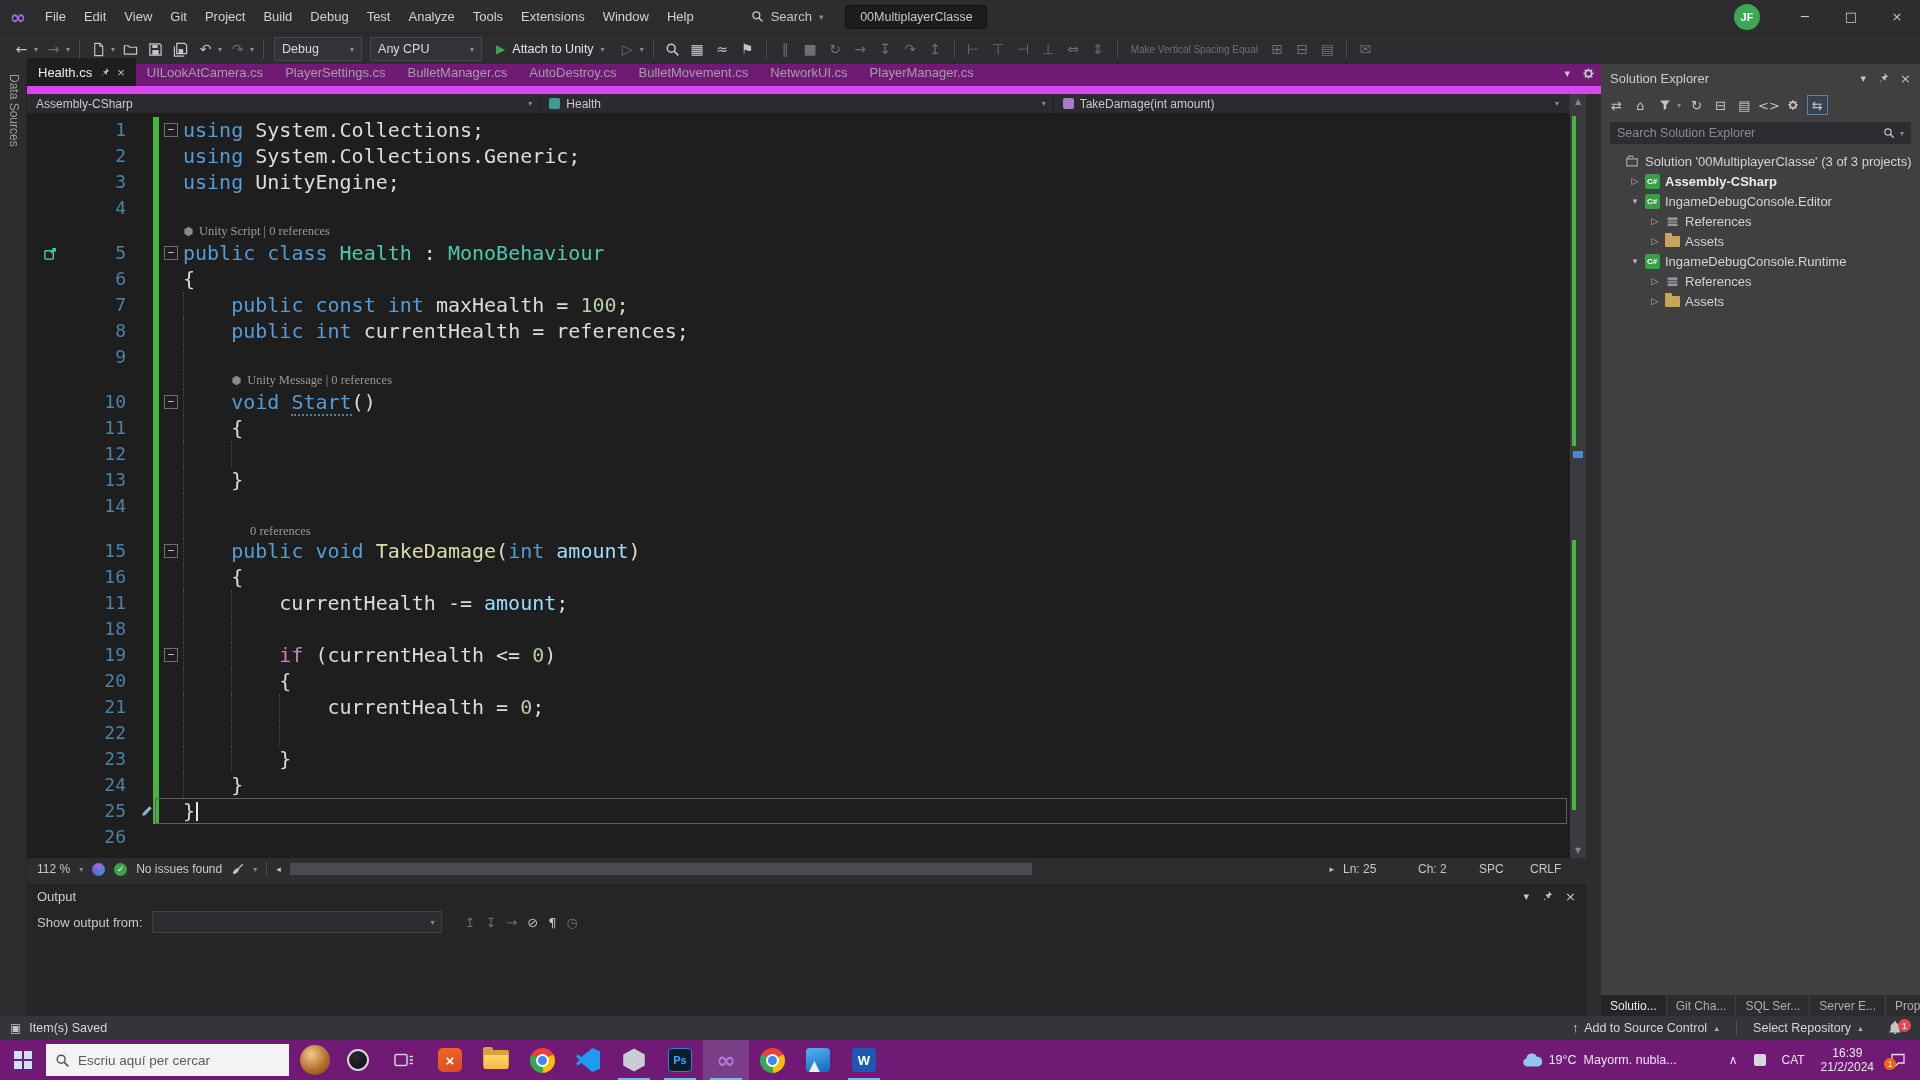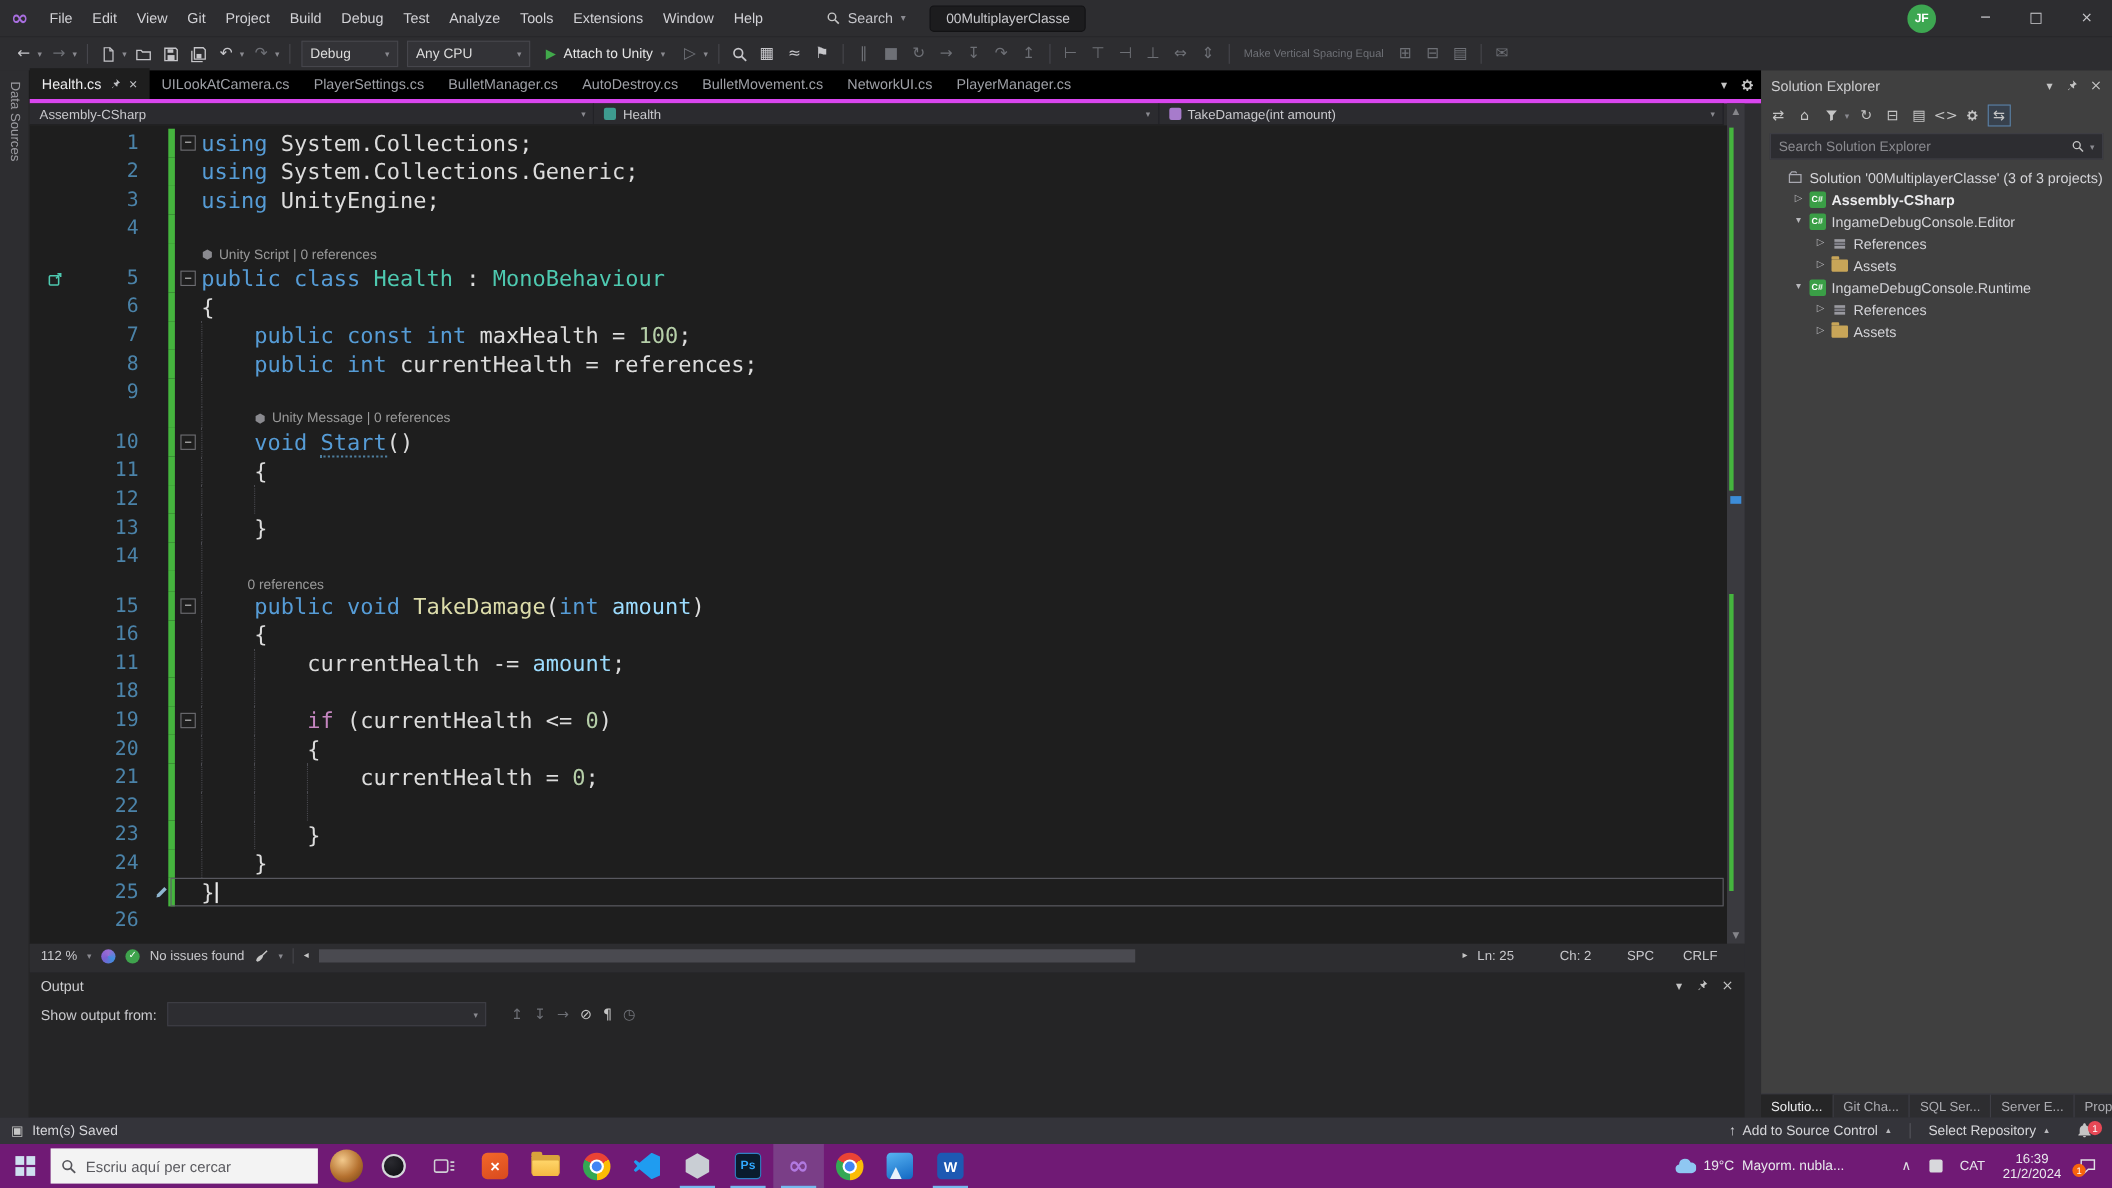--- a/index.html
+++ b/index.html
@@ -27,21 +27,21 @@
 .tb-dd{height:24px;background:#333337;border:1px solid #46464C;display:flex;align-items:center;justify-content:space-between;padding:0 7px;font-size:12.5px;color:#DCDCDC;margin:0 3px}
 .tb-dd .car{font-size:8px;color:#8A8A90;margin-left:10px}
 .tb-attach{display:flex;align-items:center;gap:7px;padding:0 9px;color:#E6E6E6;font-size:12.5px}
 .tb-attach .play{color:#41A94B;font-size:12px;font-family:"DejaVu Sans",sans-serif}
 .tb-attach .car{font-size:8px;color:#8A8A90}
 .tb-label{font-size:10px;padding:0 6px;white-space:nowrap}
 
 #leftstrip{position:absolute;left:0;top:64px;width:27px;height:952px;background:#2D2D30;border-right:1px solid #252527}
 #leftstrip .vlabel{writing-mode:vertical-rl;color:#9C9CA2;font-size:12px;margin:10px auto 0 auto;display:block;width:16px}
 
-#tabstrip{position:absolute;left:27px;top:64px;width:1574px;height:30px;background:#000000;display:flex;align-items:flex-end;border-bottom:4px solid #d946ef}
+#tabstrip{position:absolute;left:27px;top:64px;width:1574px;height:30px;background:#701a75;display:flex;align-items:flex-end;border-bottom:8px solid #d946ef}
 #tab-list{display:flex;height:28px}
 .tab{height:28px;display:flex;align-items:center;padding:0 11px;font-size:13px;color:#9EA0A6;gap:7px;white-space:nowrap}
 .tab.active{background:#1E1E1E;color:#EDEDEF}
 .tab .tpin{color:#BFC0C4;display:inline-flex}
 .tab .tx{color:#BFC0C4;font-size:13px}
 #tab-controls{position:absolute;right:6px;bottom:6px;display:flex;gap:12px;color:#9EA0A6}
 #tab-controls .icon{font-size:11px}
 
 #breadcrumb{position:absolute;left:27px;top:94px;width:1540px;height:20px;background:#2B2B2F;display:flex;border-bottom:1px solid #1E1E1E}
 .bc{flex:1;display:flex;align-items:center;padding:0 9px;font-size:12px;color:#C9C9CD;border-right:1px solid #222226;position:relative}
@@ -55,21 +55,21 @@
 .crow.lensrow{height:19px;line-height:19px}
 .c-glyph{width:46px;display:flex;align-items:center;justify-content:center}
 .c-num{width:58px;text-align:right;color:#4B83A9;font-size:18px;padding-right:5px}
 .c-pencil{width:22px;display:flex;align-items:center;justify-content:flex-end;color:#8FB6D0}
 .c-change{width:6px}
 .crow.changed .c-change{background:#45B53E}
 .c-fold{width:24px;display:flex;align-items:center;justify-content:center}
 .foldbox{width:14px;height:14px;border:1px solid #6E6E73;color:#C8C8C8;font-size:11px;line-height:11px;text-align:center;background:#1E1E1E}
 .c-text{flex:1;position:relative;font-size:20px;white-space:pre}
 .guide{position:absolute;top:0;bottom:0;width:0;border-left:1px dotted #4A4A50}
-.lens{font-family:Liberation Sans, sans-serif;font-size:12.5px;color:#9A9A9A;display:inline-flex;align-items:center;gap:5px;position:relative}
+.lens{font-family:Liberation Serif, serif;font-size:12.5px;color:#9A9A9A;display:inline-flex;align-items:center;gap:5px;position:relative}
 .licon{color:#8A8A8F;display:inline-flex}
 .tk-kw{color:#569CD6}.tk-pl{color:#DCDCDC}.tk-cls{color:#4EC9B0}.tk-m{color:#DCDCAA}
 .tk-p{color:#9CDCFE}.tk-n{color:#B5CEA8}.tk-ctrl{color:#C586C0}
 .tk-st{color:#569CD6;border-bottom:2px dotted #4E7E9E}
 .cur-box{position:absolute;left:128px;right:3px;top:0;bottom:0;border:1px solid #5F5F66;pointer-events:none}
 .caret-bar{display:inline-block;width:2px;height:19px;background:#E8E8E8;vertical-align:-3px;margin-left:1px}
 
 #vscroll{position:absolute;left:1570px;top:94px;width:16px;height:764px;background:#3A3A3F}
 #vscroll .arr{height:15px;display:flex;align-items:center;justify-content:center;font-size:8px;color:#85858A;font-family:"DejaVu Sans",sans-serif}
 #vscroll .arr.bottom{position:absolute;bottom:0;left:0;right:0}
@@ -491,21 +491,21 @@
         <div class="c-change"></div>
         <div class="c-fold"></div>
         <div class="c-text"><div class="guide" style="left: 0px;"></div></div>
       </div>
       <div class="crow lensrow changed">
         <div class="c-glyph"></div>
         <div class="c-num"></div>
         <div class="c-pencil"></div>
         <div class="c-change"></div>
         <div class="c-fold"></div>
-        <div class="c-text"><div class="guide" style="left: 0px;"></div><span class="lens" style="margin-left: 42px; text-align: right;"><span>0 references</span></span></div>
+        <div class="c-text"><div class="guide" style="left: 0px;"></div><span class="lens" style="margin-left: 67px; text-align: right;"><span>0 references</span></span></div>
       </div>
       <div class="crow changed">
         <div class="c-glyph"></div>
         <div class="c-num">15</div>
         <div class="c-pencil"></div>
         <div class="c-change"></div>
         <div class="c-fold">
           <span class="foldbox">−</span>
         </div>
         <div class="c-text"><div class="guide" style="left: 0px;"></div><span class="cline"><span class="tk-pl">    </span><span class="tk-kw">public</span><span class="tk-pl"> </span><span class="tk-kw">void</span><span class="tk-pl"> </span><span class="tk-m">TakeDamage</span><span class="tk-pl">(</span><span class="tk-kw">int</span><span class="tk-pl"> </span><span class="tk-p">amount</span><span class="tk-pl">)</span></span></div>

